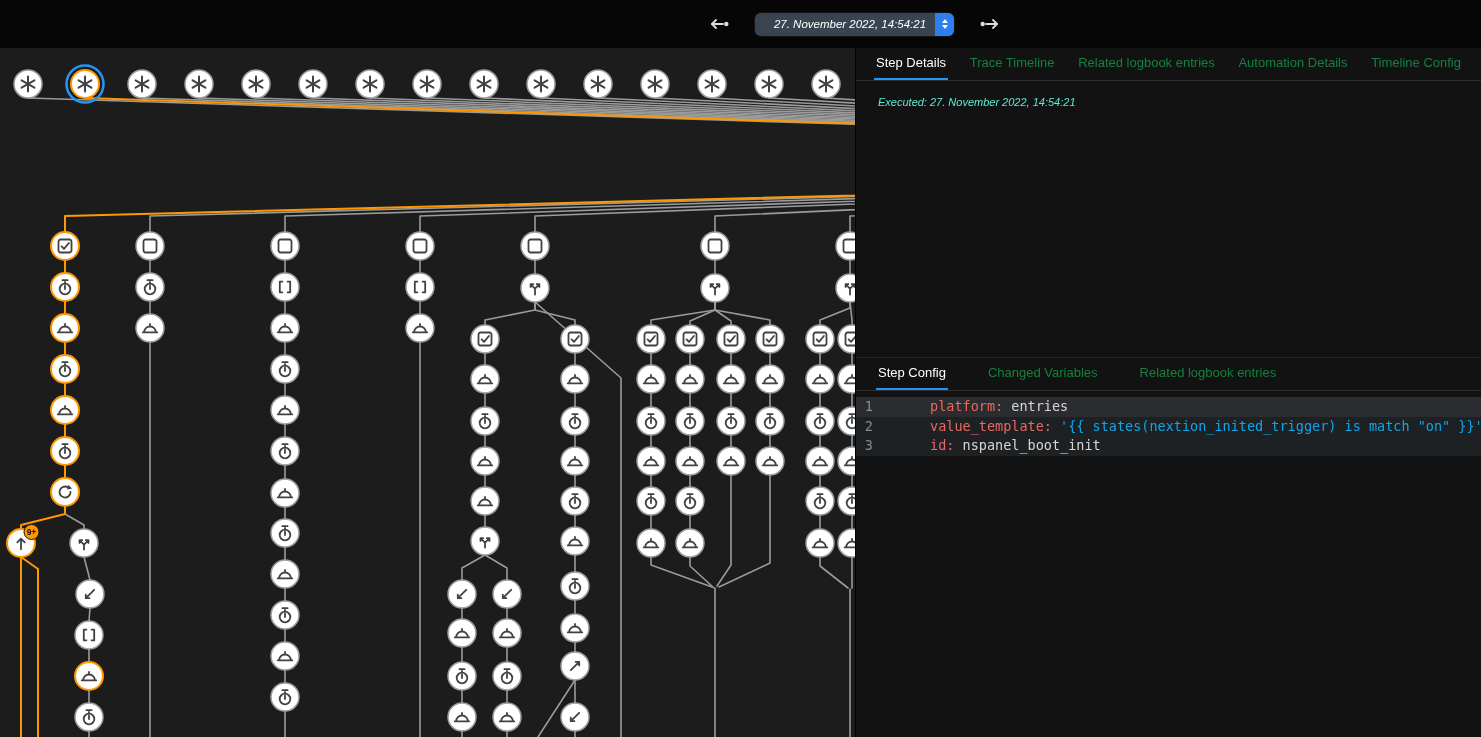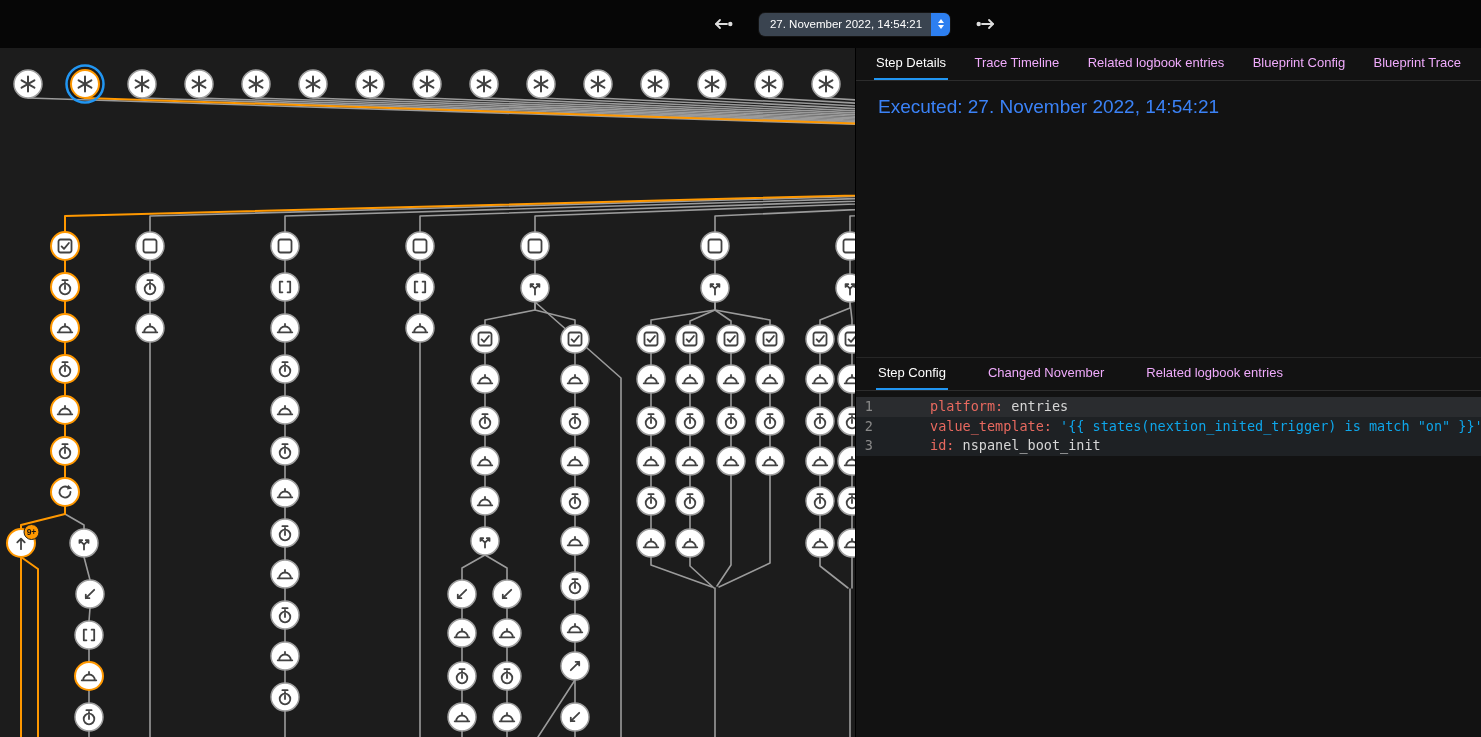--- a/index.html
+++ b/index.html
@@ -5,40 +5,40 @@
   * { box-sizing: border-box; margin: 0; padding: 0; }
   html,body { width:1481px; height:737px; overflow:hidden; background:#121212;
     font-family:"Liberation Sans", sans-serif; }
 
   
   .topbar { height:48px; background:#060606; display:flex; align-items:center; justify-content:center; }
   .topbar-group { display:flex; align-items:center; gap:24px; transform:translateX(114px); }
   .nav-btn { width:24px; height:24px; display:flex; align-items:center; justify-content:center; cursor:pointer; }
   .run-select { display:flex; align-items:stretch; height:23px; border-radius:6px; overflow:hidden;
     background:#3a4450; cursor:pointer; box-shadow:0 0 0 1px rgba(255,255,255,0.06); }
-  .run-select-value { color:#fff; font-size:11.5px; display:flex; align-items:center; padding:0 9px 0 11px; white-space:nowrap; }
+  .run-select-value { color:#fff; font-size:11.5px; display:flex; align-items:center; padding:0 9px 0 19px; white-space:nowrap;font-style:italic; }
   .run-select-stepper { width:19px; background:#2d7ff0; display:flex; flex-direction:column; align-items:center; justify-content:center; gap:2px; }
   .chev-up { width:0; height:0; border-left:3.5px solid transparent; border-right:3.5px solid transparent; border-bottom:4.5px solid #fff; }
   .chev-down { width:0; height:0; border-left:3.5px solid transparent; border-right:3.5px solid transparent; border-top:4.5px solid #fff; }
 
   
   .main { display:flex; height:689px; }
   .graph-pane { width:855px; height:689px; background:#1c1c1c; position:relative; flex:0 0 855px; }
   .graph-pane svg { position:absolute; inset:0; }
   .right-pane { flex:1; background:#121212; display:flex; flex-direction:column; border-left:1px solid #000; min-width:0; }
 
   
   .tabbar { display:flex; align-items:stretch; height:33px; border-bottom:1px solid #2c2c2c; flex:0 0 auto; }
   .tabbar.spread { justify-content:space-between; padding:0 18px; }
   .tabbar.left { justify-content:flex-start; gap:38px; padding:0 0 0 20px; }
   .tab { display:flex; align-items:flex-end; cursor:pointer; }
-  .tab-label { font-size:13px; color:#f0abfc; padding:0 2px 8px; border-bottom:2px solid transparent; white-space:nowrap; }
+  .tab-label { font-size:13px; color:#15803d; padding:0 2px 8px; border-bottom:2px solid transparent; white-space:nowrap; }
   .tab.active .tab-label { color:#ffffff; border-bottom-color:#2196f3; }
 
-  .details-content { flex:0 0 276px; padding:15px 22px; color:#3b82f6; font-size:19px; }
+  .details-content { flex:0 0 276px; padding:15px 22px; color:#5eead4; font-size:11px;font-style:italic; }
 
   .config-section { flex:1; display:flex; flex-direction:column; border-top:1px solid #262626; min-height:0; }
 
   
   .code-block { margin-top:6px; background:#1e2124; font-family:"DejaVu Sans Mono", monospace;
     font-size:13.5px; line-height:19.5px; color:#d6d6d6; }
   .code-line { display:flex; }
   .code-line.active { background:#2a2c2f; }
   .gutter { flex:0 0 26px; text-align:right; padding-right:9px; color:#8a8a8a; user-select:none; }
   .code-text { white-space:pre; }
@@ -687,36 +687,36 @@
         <div class="tab active">
           <span class="tab-label">Step Details</span>
         </div>
         <div class="tab">
           <span class="tab-label">Trace Timeline</span>
         </div>
         <div class="tab">
           <span class="tab-label">Related logbook entries</span>
         </div>
         <div class="tab">
-          <span class="tab-label">Blueprint Config</span>
+          <span class="tab-label">Automation Details</span>
         </div>
         <div class="tab">
-          <span class="tab-label">Blueprint Trace</span>
+          <span class="tab-label">Timeline Config</span>
         </div>
       </div>
     <div class="details-content">
       <div>Executed: 27. November 2022, 14:54:21</div>
     </div>
     <div class="config-section">
       <div class="tabbar left" id="tabbar-config">
           <div class="tab active">
             <span class="tab-label">Step Config</span>
           </div>
           <div class="tab">
-            <span class="tab-label">Changed November</span>
+            <span class="tab-label">Changed Variables</span>
           </div>
           <div class="tab">
             <span class="tab-label">Related logbook entries</span>
           </div>
         </div>
       <div class="code-block" id="code-block">
           <div class="code-line active">
             <span class="gutter">1</span>
             <span class="code-text"><span class="tok-key">platform:</span><span class="tok-plain"> entries</span></span>
           </div>

